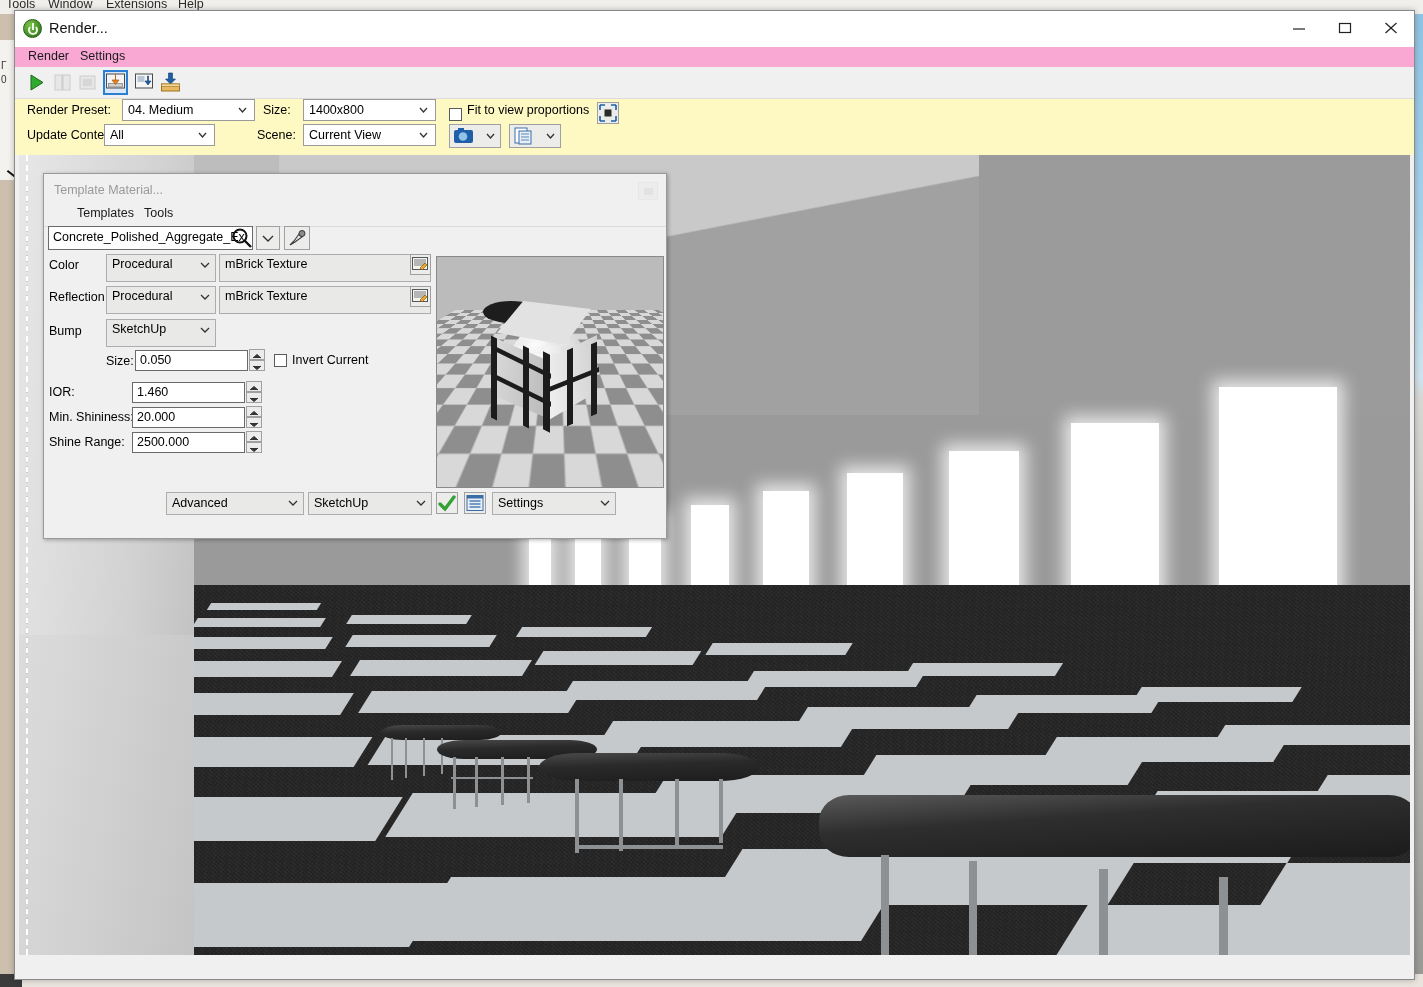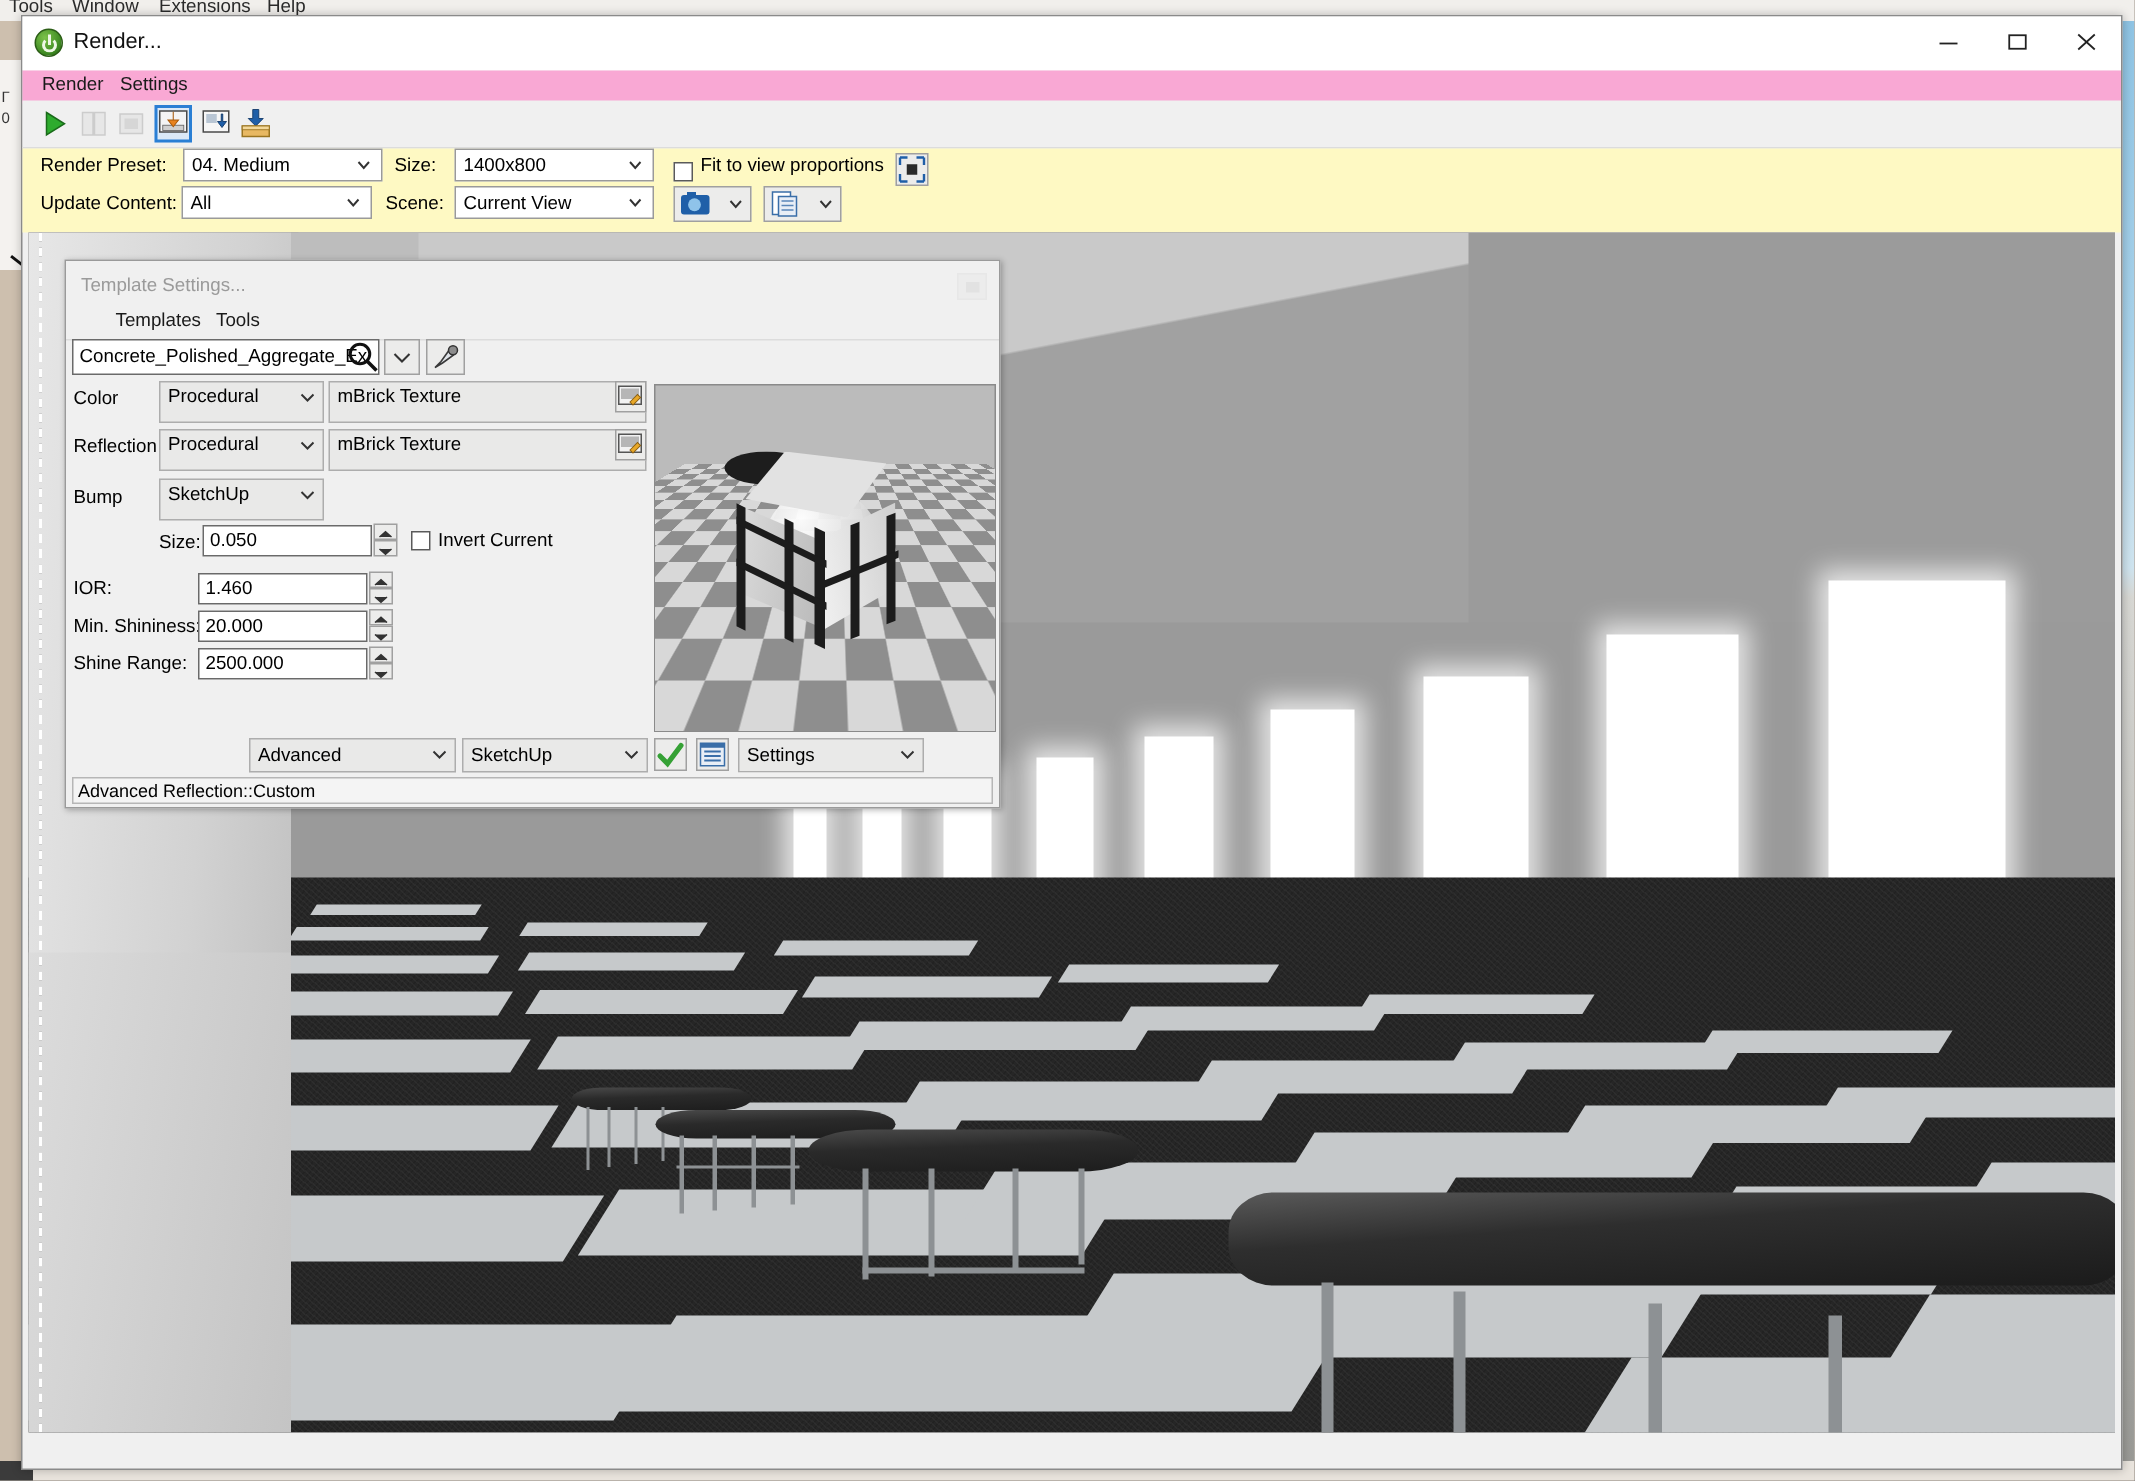--- a/index.html
+++ b/index.html
@@ -287,21 +287,21 @@
     <div class="chk" style="left:434px;top:9px"></div>
     <span class="olabel" style="left:452px;top:4px">Fit to view proportions</span>
     <div class="sqbtn" style="left:582px;top:3px;width:22px;height:22px">
       <svg width="20" height="20" style="position:absolute;left:0;top:0">
         <path d="M2,2 h5 M2,2 v5 M18,2 h-5 M18,2 v5 M2,18 h5 M2,18 v-5 M18,18 h-5 M18,18 v-5" stroke="#1f5fa8" stroke-width="1.6" fill="none"></path>
         <rect x="6.5" y="6.5" width="7" height="7" fill="#2a2a2a"></rect>
       </svg>
     </div>
 
     <span class="olabel" style="left:12px;top:29px">Update Content:</span>
-    <div class="combo" style="left:106px;top:25px;width:127px">
+    <div class="combo" style="left:89px;top:25px;width:111px">
       <span class="ctext">All</span>
       <svg class="carrow" viewBox="0 0 17 20">
           <polyline points="5,8 8.5,12 12,8" fill="none" stroke="#333" stroke-width="1.3"></polyline>
         </svg>
     </div>
     <span class="olabel" style="left:242px;top:29px">Scene:</span>
     <div class="combo" style="left:288px;top:25px;width:133px">
       <span class="ctext">Current View</span>
       <svg class="carrow" viewBox="0 0 17 20">
           <polyline points="5,8 8.5,12 12,8" fill="none" stroke="#333" stroke-width="1.3"></polyline>
@@ -423,21 +423,21 @@
       <div class="leg" style="left:950px;top:706px;width:8px;height:126px"></div>
       <div class="leg" style="left:1080px;top:714px;width:9px;height:132px"></div>
       <div class="leg" style="left:1200px;top:722px;width:9px;height:138px"></div>
 
       <div id="dashL2"></div>
       <div id="dashL"></div>
     </div>
   </div>
 
   <div id="matdlg">
-    <div id="mat-title">Template Settings...</div>
+    <div id="mat-title">Template Material...</div>
     <div id="mat-tb-btn"></div>
 
     <div id="mat-menubar">
       <span id="mm-templates">Templates</span>
       <span id="mm-tools">Tools</span>
     </div>
     <div id="mat-sep"></div>
 
     <div id="mat-namefield">
       <span class="ctext">Concrete_Polished_Aggregate_Exp</span>
@@ -609,19 +609,16 @@
         <line x1="4.5" y1="14" x2="15.5" y2="14" stroke="#3a6ea8" stroke-width="1.3"></line>
       </svg>
     </div>
     <div class="mcombo" style="left:448px;top:318px;width:124px;height:23px">
       <span class="ctext" style="top:3px">Settings</span>
       <svg class="carrow" viewBox="0 0 16 20">
           <polyline points="4,8 8,12 12,8" fill="none" stroke="#333" stroke-width="1.3"></polyline>
         </svg>
     </div>
 
-    <div id="mat-status">
-      <span class="ctext">Advanced Reflection::Custom</span>
-    </div>
   </div>
 
 
 </div>
 
 </body></html>

